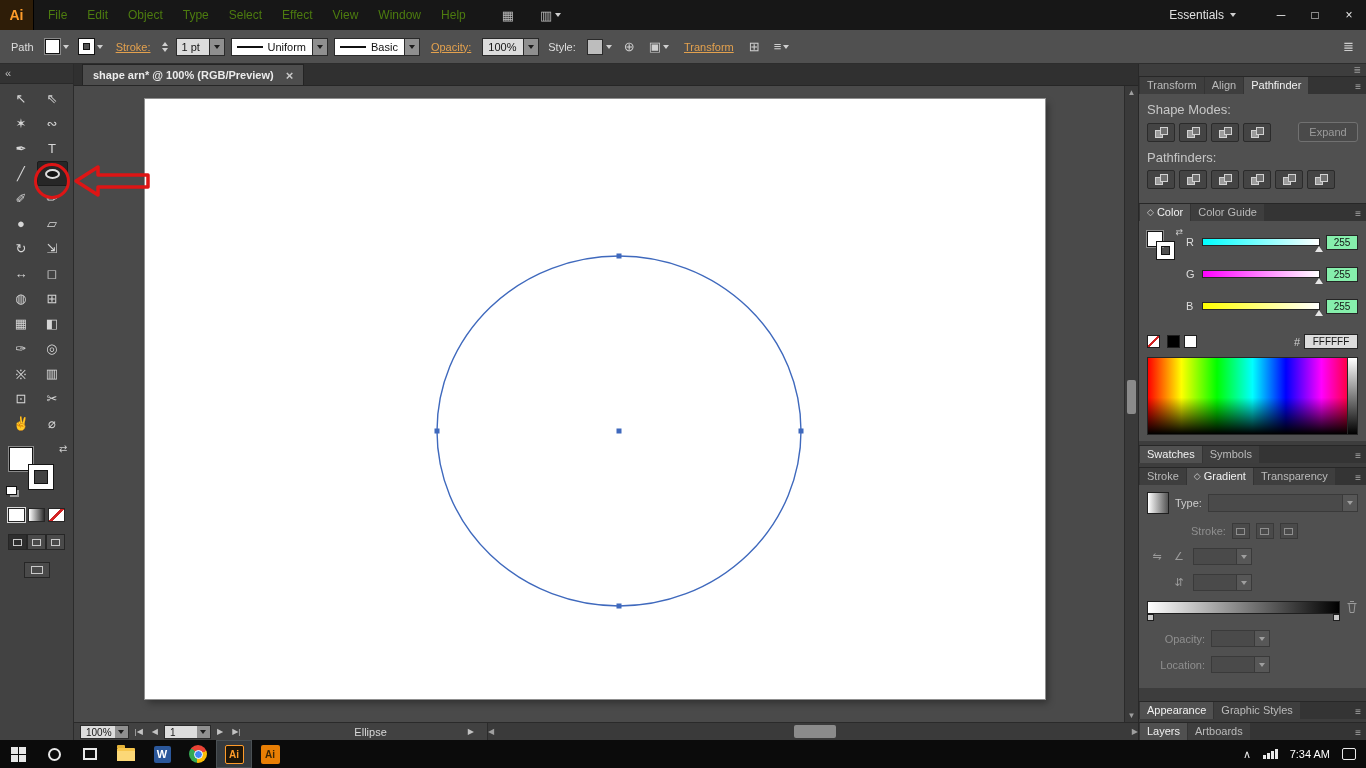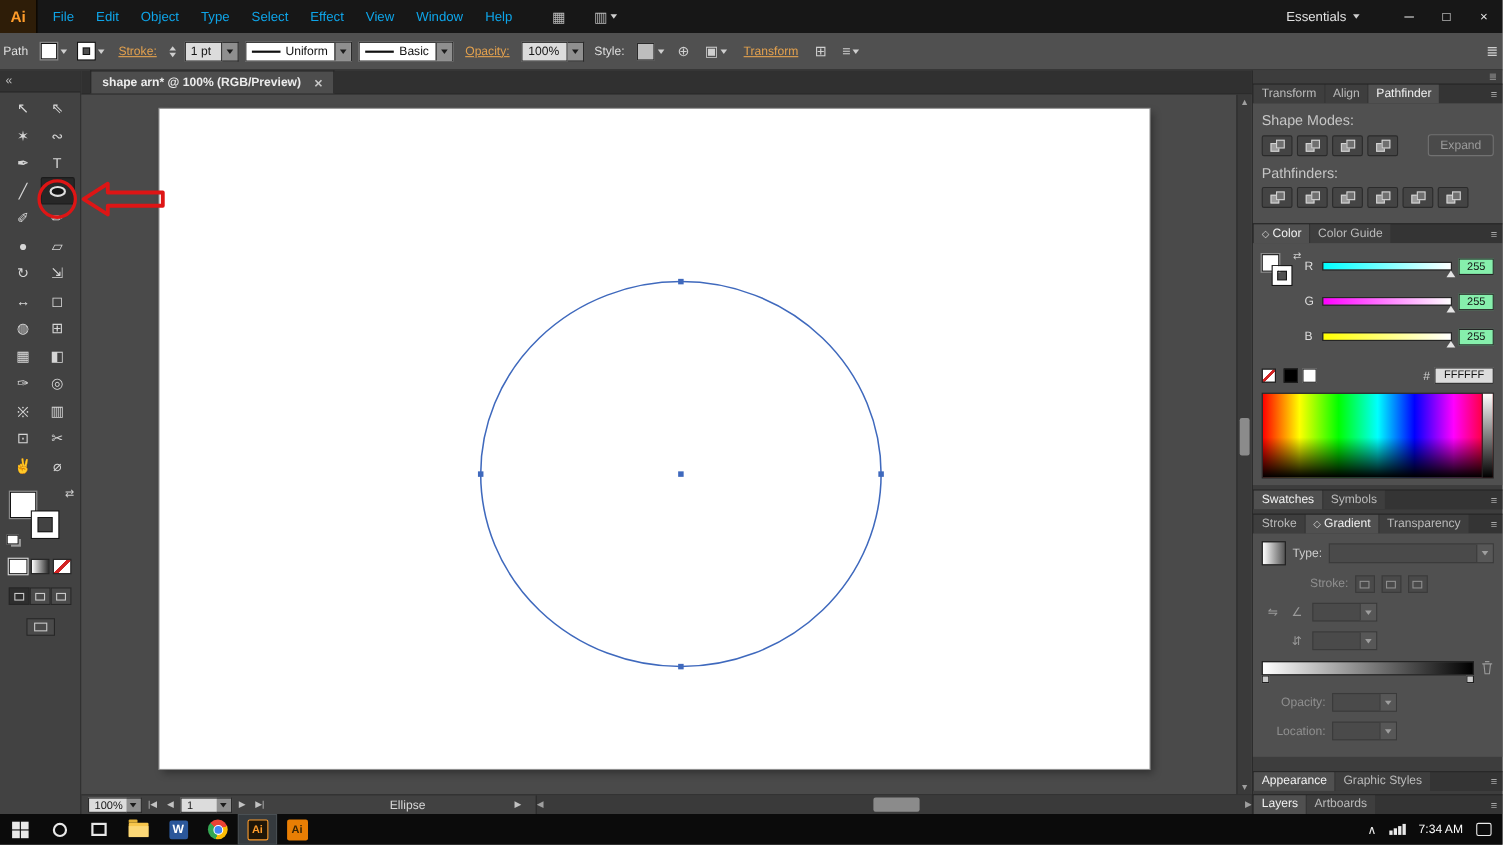--- a/index.html
+++ b/index.html
@@ -6,30 +6,30 @@
   html,body { width:1366px; height:768px; }
   body { font-family: "Liberation Sans", sans-serif; cursor: default; }
 
   .screen { position:relative; width:1366px; height:768px; background:#4a4a4a; overflow:hidden; user-select:none; }
 
   
   .titlebar { height:30px; background:#171717; display:flex; align-items:center; color:#dcdcdc; }
   .ai-logo { width:34px; height:30px; background:#2e1d08; color:#ff9c2a; font-weight:bold; font-size:14px;
              display:flex; align-items:center; justify-content:center; border-right:1px solid #000; }
   .menus { display:flex; margin-left:4px; }
-  .menu-item { padding:0 10px; font-size:12px; line-height:30px; color:#0ea5e9; }
+  .menu-item { padding:0 10px; font-size:12px; line-height:30px; color:#4d7c0f; }
   .tb-appicon { margin-left:26px; color:#b9b9b9; font-size:13px; display:flex; align-items:center; gap:3px; }
   .tb-spacer { flex:1; }
   .workspace { display:flex; align-items:center; gap:6px; font-size:12px; color:#e2e2e2; margin-right:28px; }
   .winctl { display:flex; }
   .wbtn { width:34px; text-align:center; font-size:12px; line-height:30px; color:#eaeaea; }
 
   
   .controlbar { height:34px; background:#505050; border-bottom:1px solid #2d2d2d; display:flex; align-items:center;
-                gap:6px; padding:0 0; font-size:11px; color:#dedede; }
+                gap:6px; padding:0 8px; font-size:11px; color:#dedede; }
   .cb-label { margin:0 3px; }
   .cb-link { color:#e3a14e; text-decoration:underline; margin:0 5px; }
   .caret { width:0; height:0; border-left:3.5px solid transparent; border-right:3.5px solid transparent;
            border-top:4px solid #1c1c1c; display:inline-block; }
   .caret.light { border-top-color:#cfcfcf; }
   .caret.gray { border-top-color:#9f9f9f; }
   .field { background:#dcdcdc; color:#161616; border:1px solid #2a2a2a; height:18px; line-height:16px;
            padding:0 5px; font-size:11px; min-width:34px; display:inline-block; }
   .dd-btn { width:15px; height:18px; background:#8f8f8f; border:1px solid #2a2a2a; border-left:none;
             display:inline-flex; align-items:center; justify-content:center; margin-left:-6px; }

